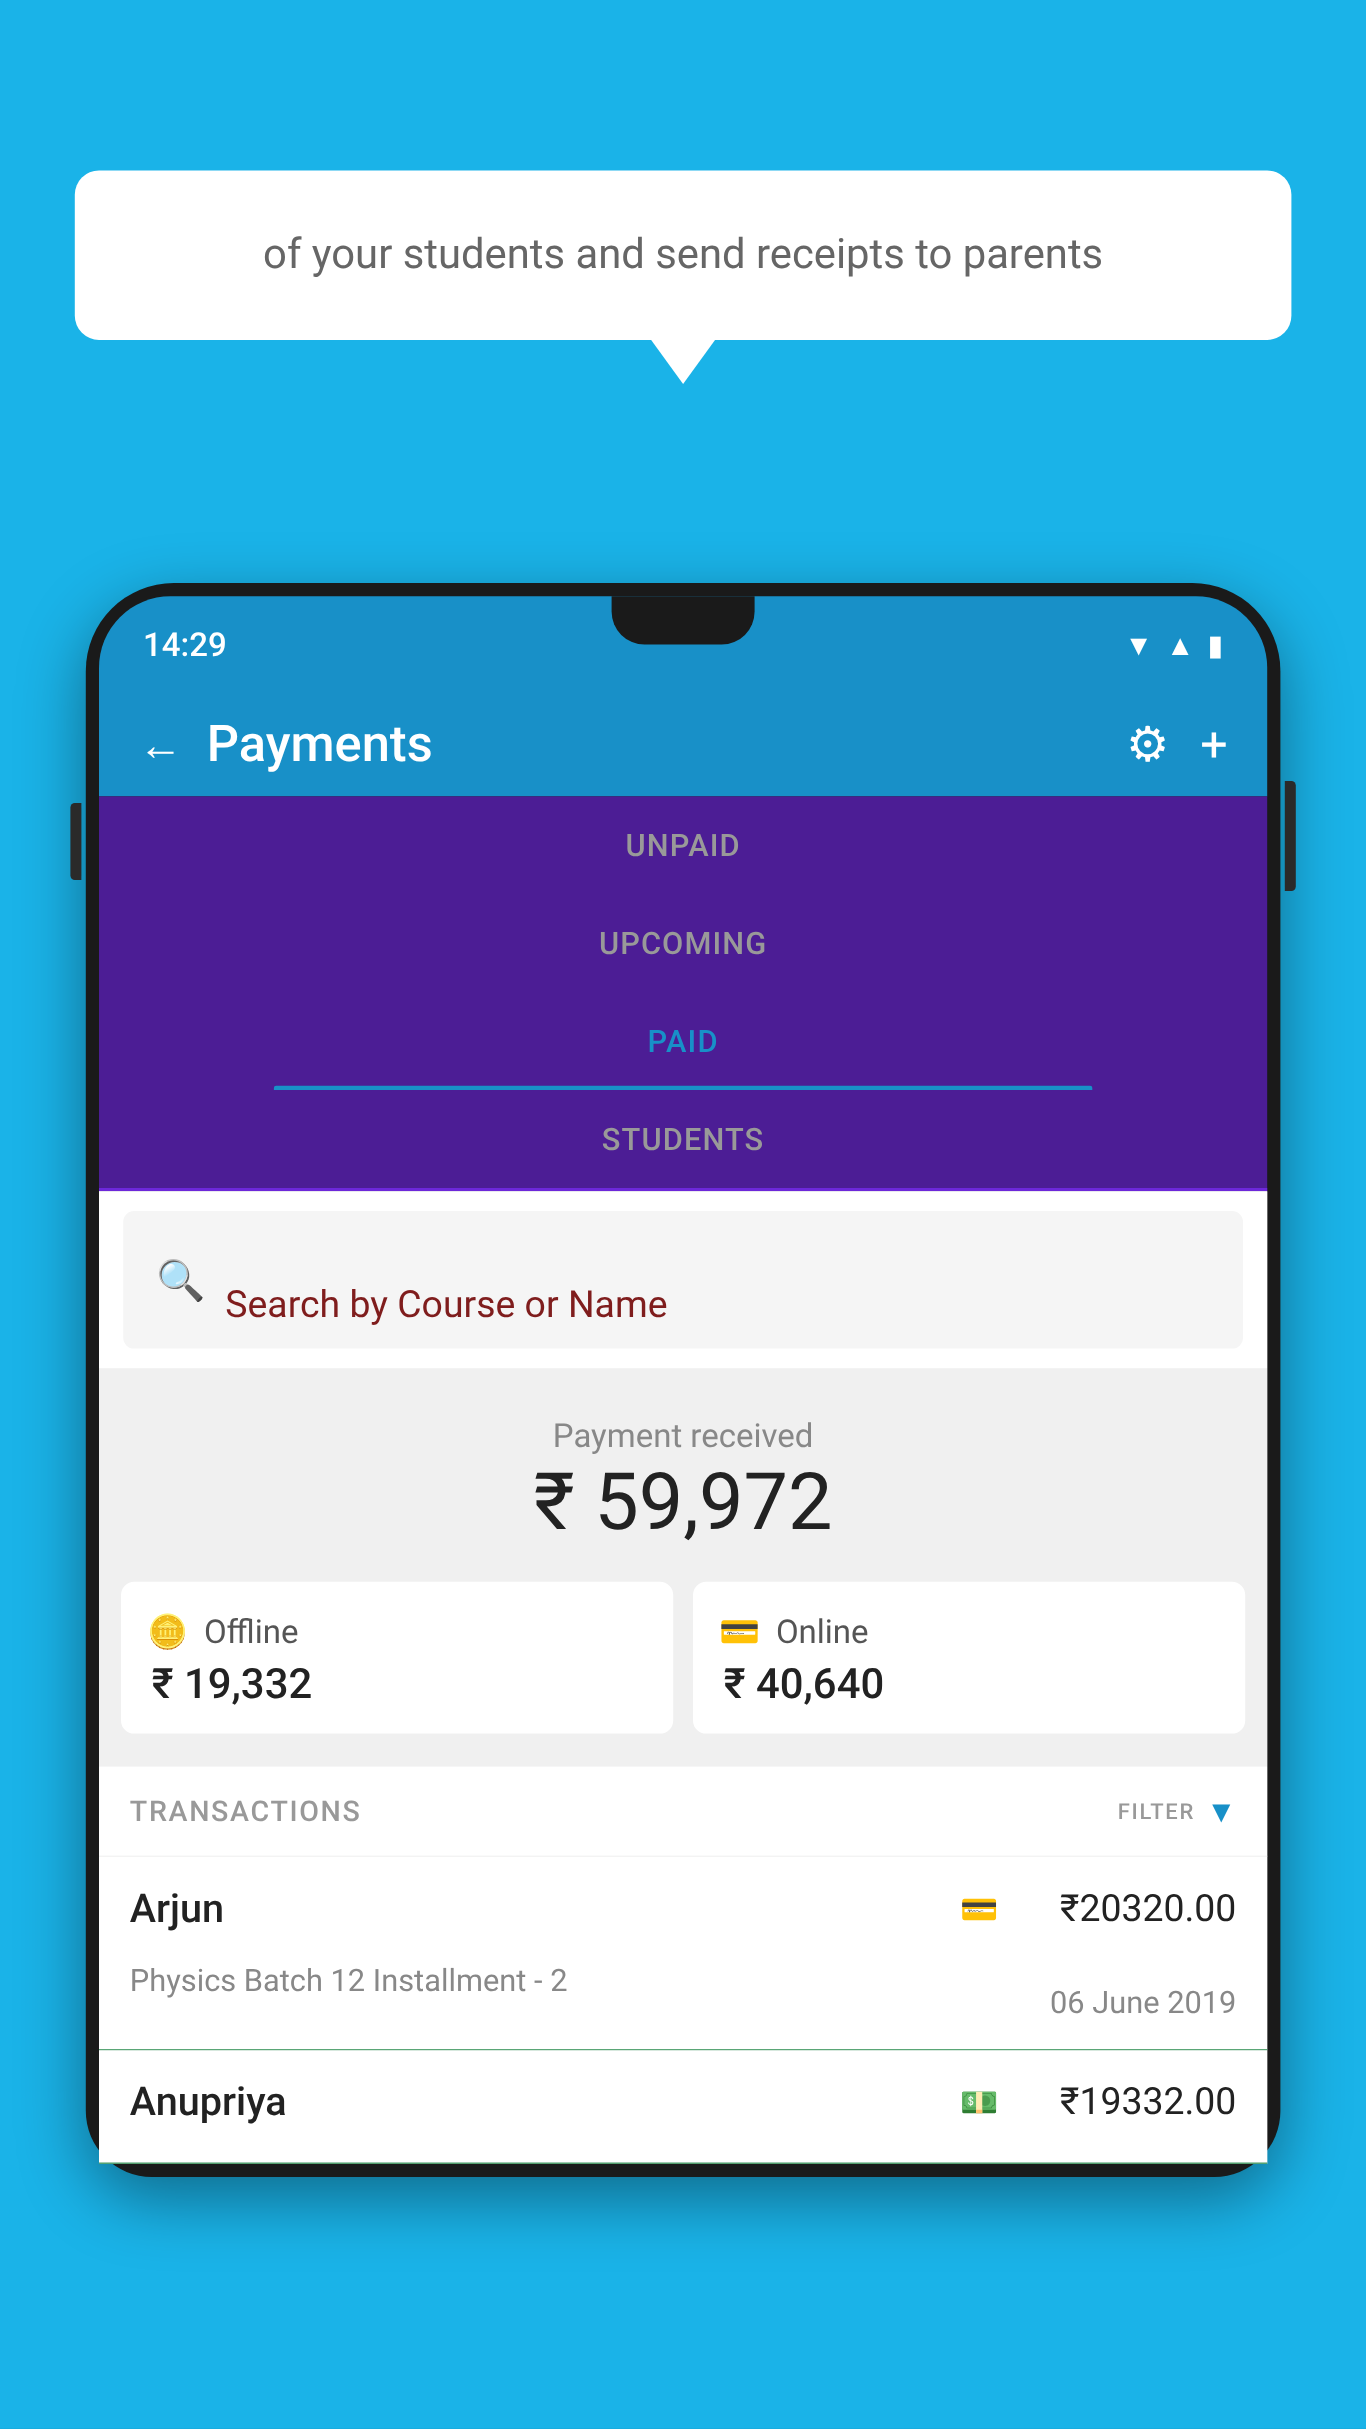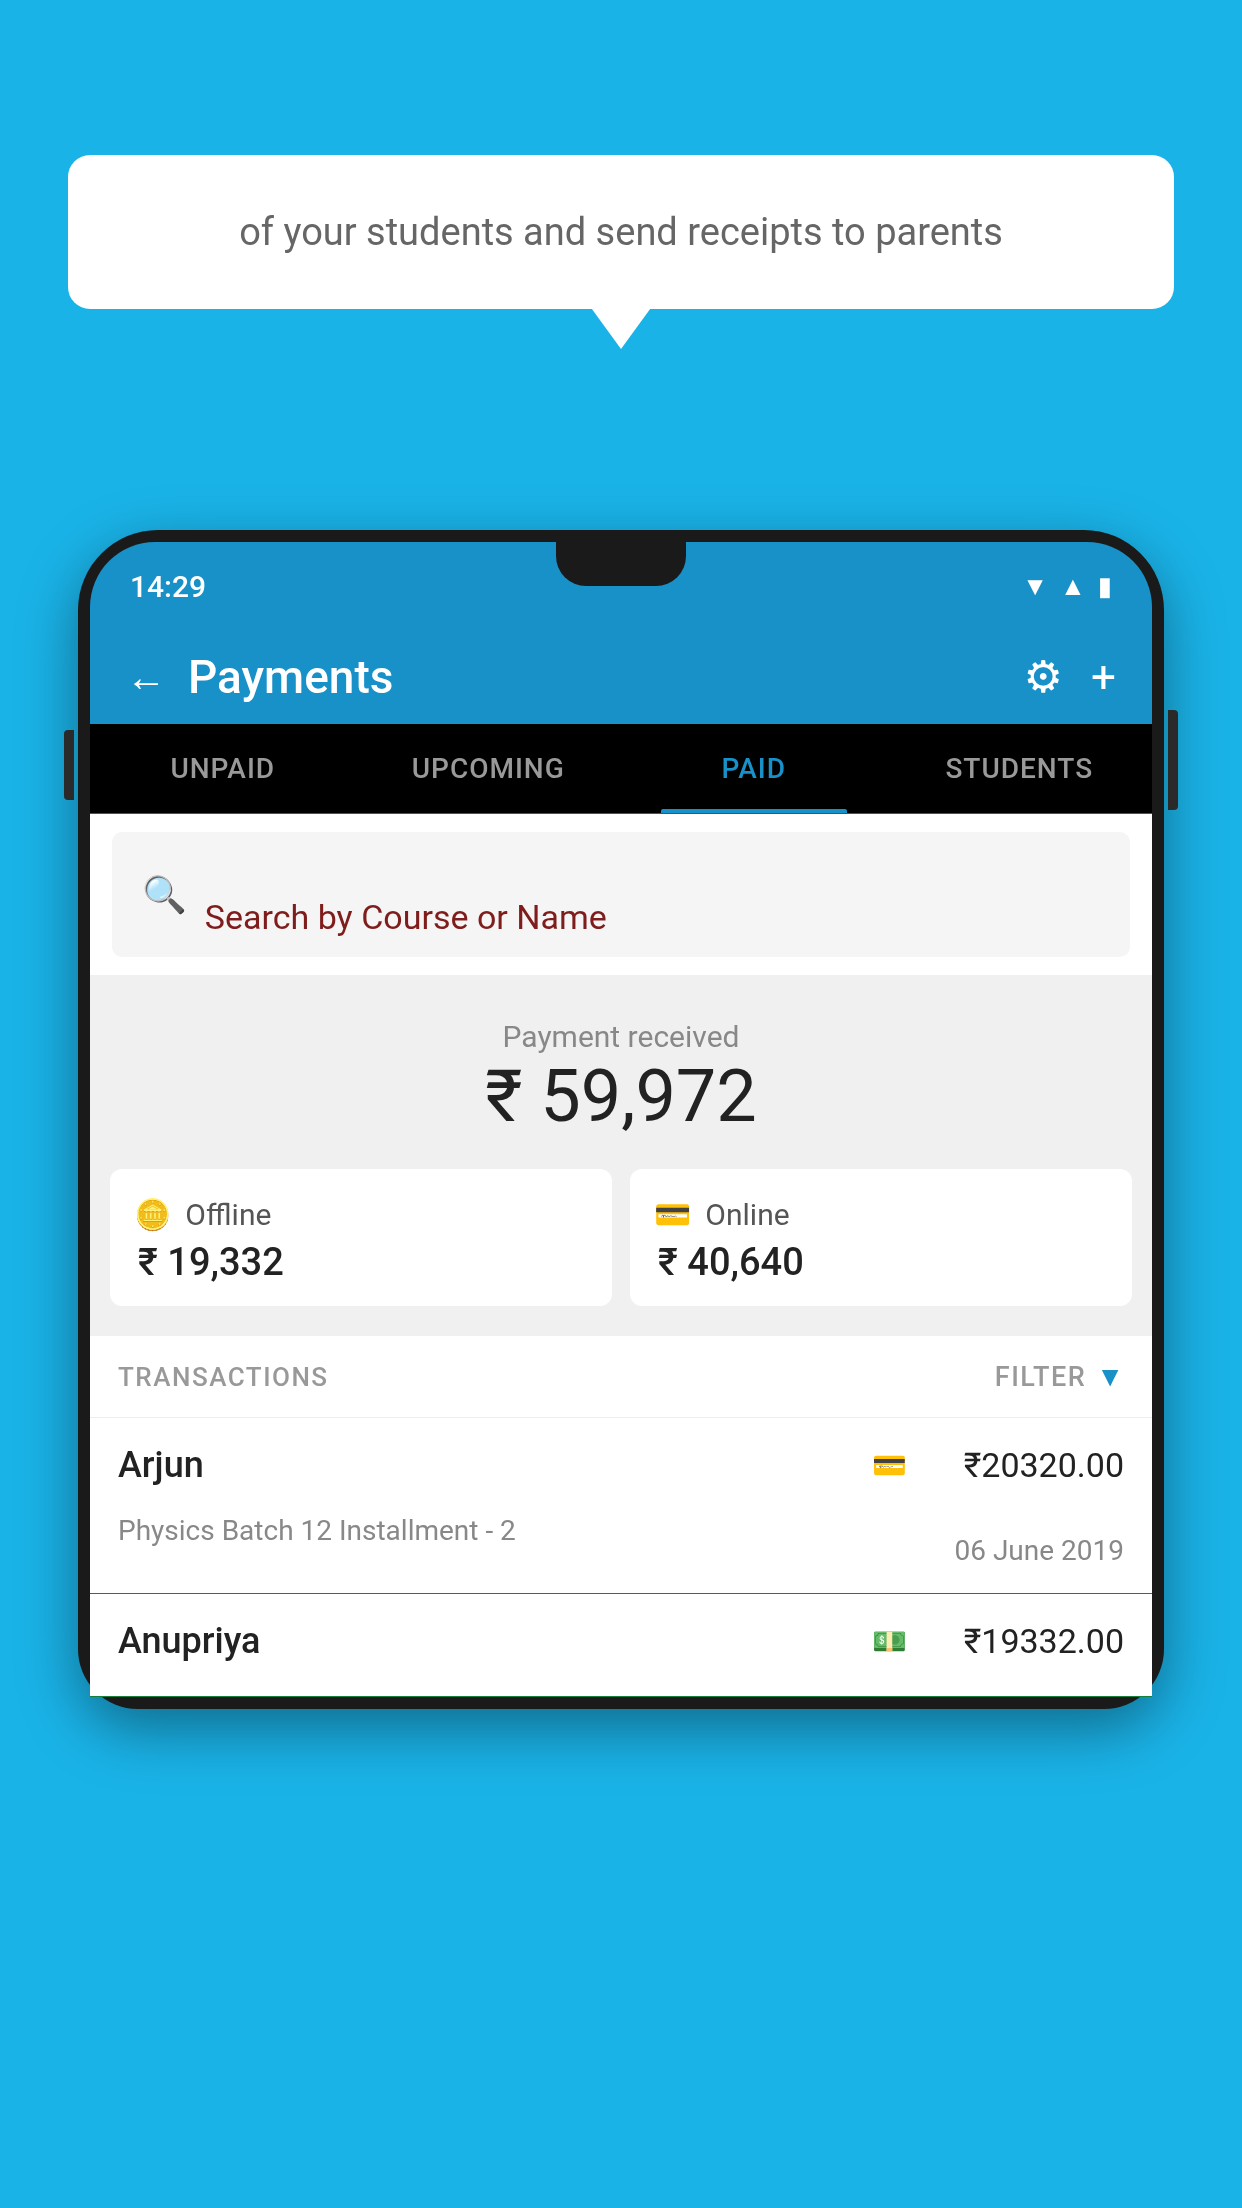--- a/index.html
+++ b/index.html
@@ -149,23 +149,24 @@
       gap: 28px;
     }
 
     .header-icon {
       color: white;
       font-size: 44px;
     }
 
     
     .tabs-container {
-      background: #000000;
-      display: flex;
-      border-bottom: 1px solid #6d28d9;
+      background: #4c1d95;
+      display: flex;
+      border-bottom: 3px solid #6d28d9;
+      flex-direction: column;
     }
 
     .tab {
       flex: 1;
       text-align: center;
       padding: 28px 10px;
       font-size: 28px;
       font-weight: 500;
       color: #999;
       letter-spacing: 1px;
@@ -293,21 +294,21 @@
       font-weight: 500;
     }
 
     .filter-container {
       display: flex;
       align-items: center;
       gap: 10px;
     }
 
     .filter-label {
-      font-size: 27px;
+      font-size: 20px;
       color: #999;
       letter-spacing: 1.5px;
       font-weight: 500;
     }
 
     .filter-icon {
       color: #1890c8;
       font-size: 28px;
     }
 

